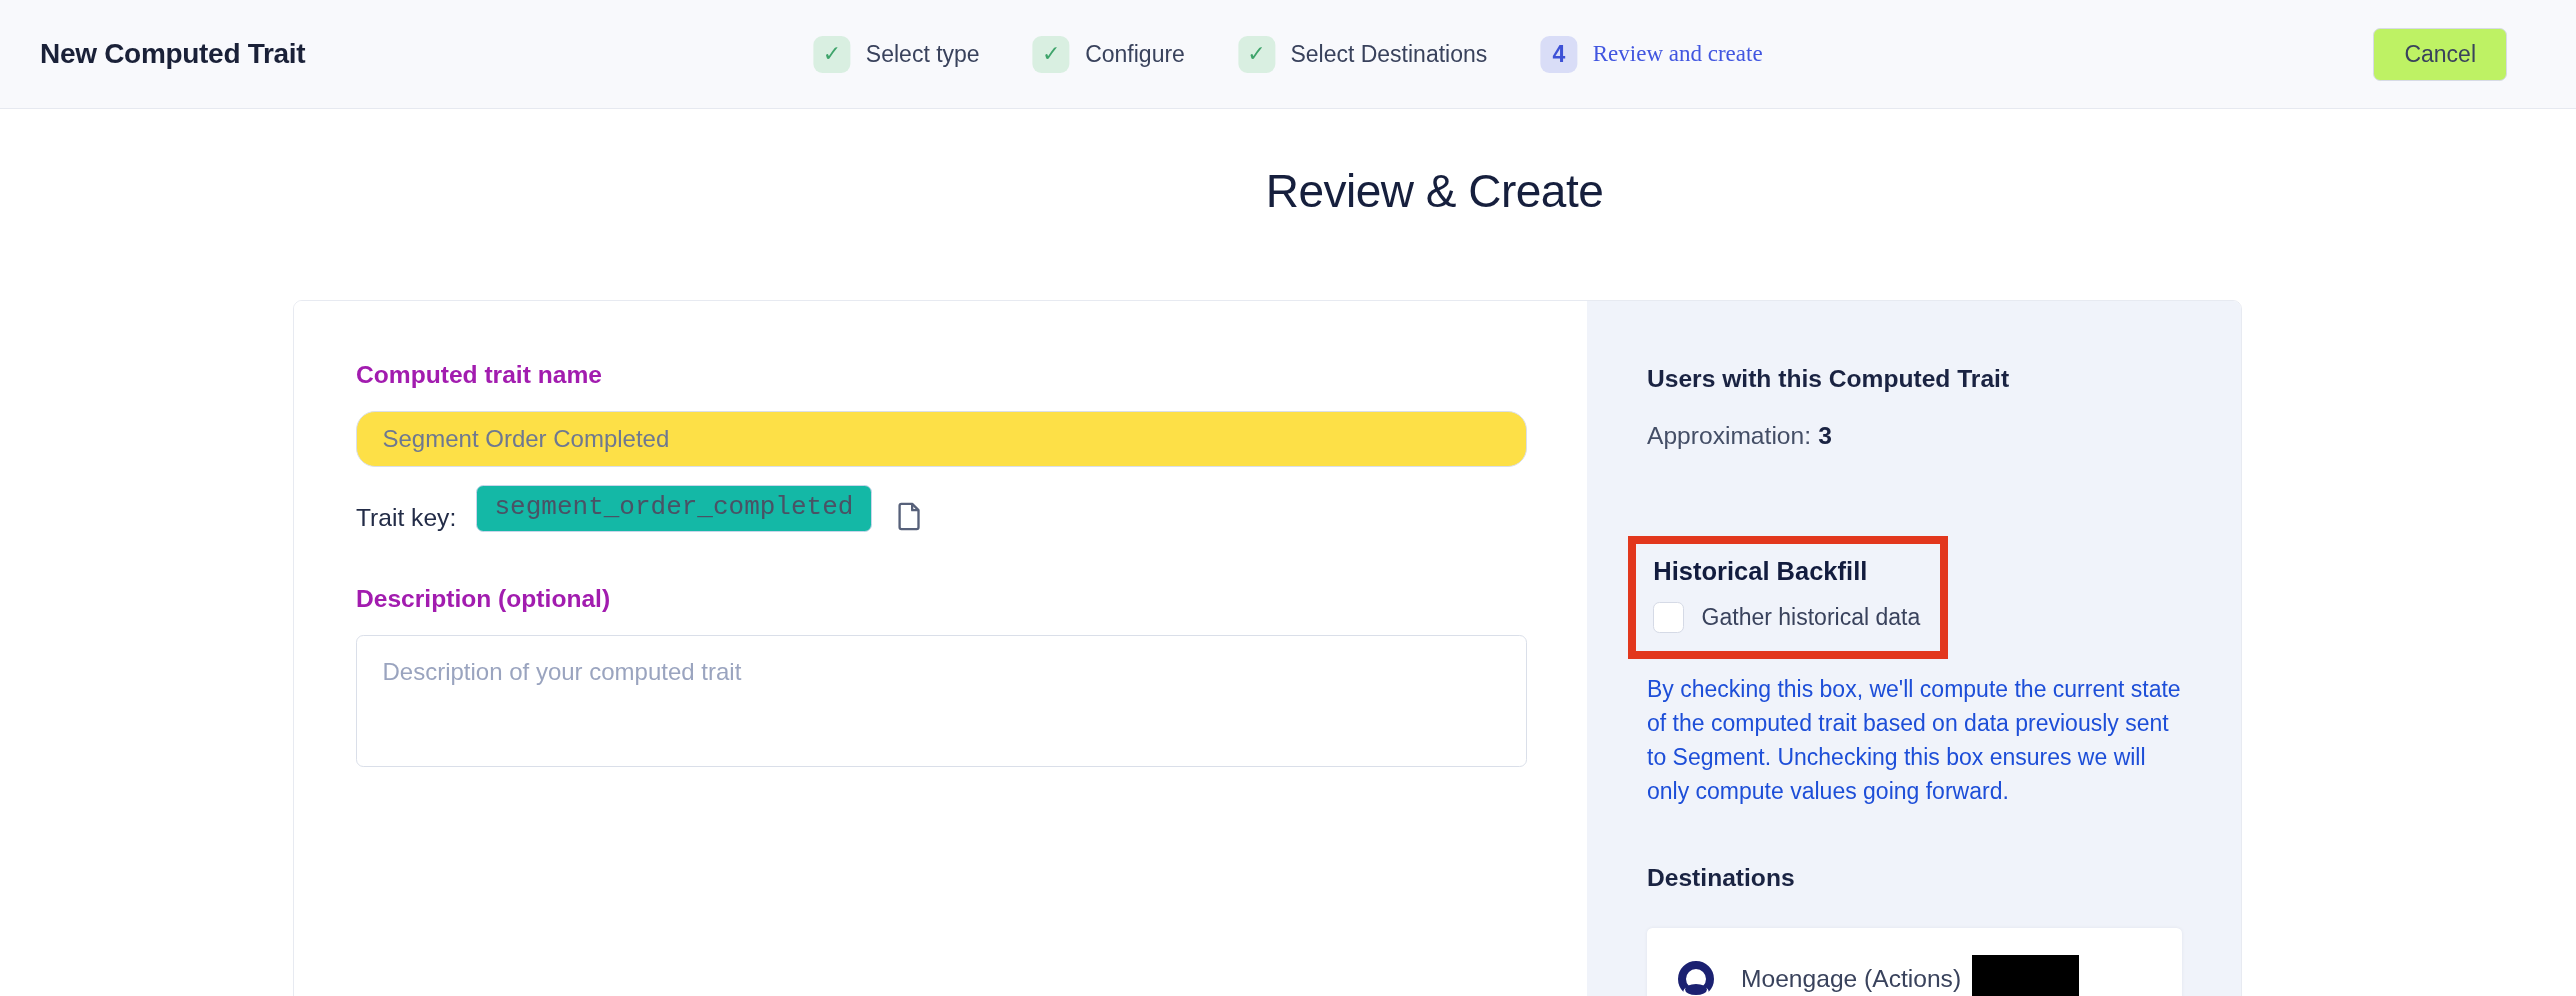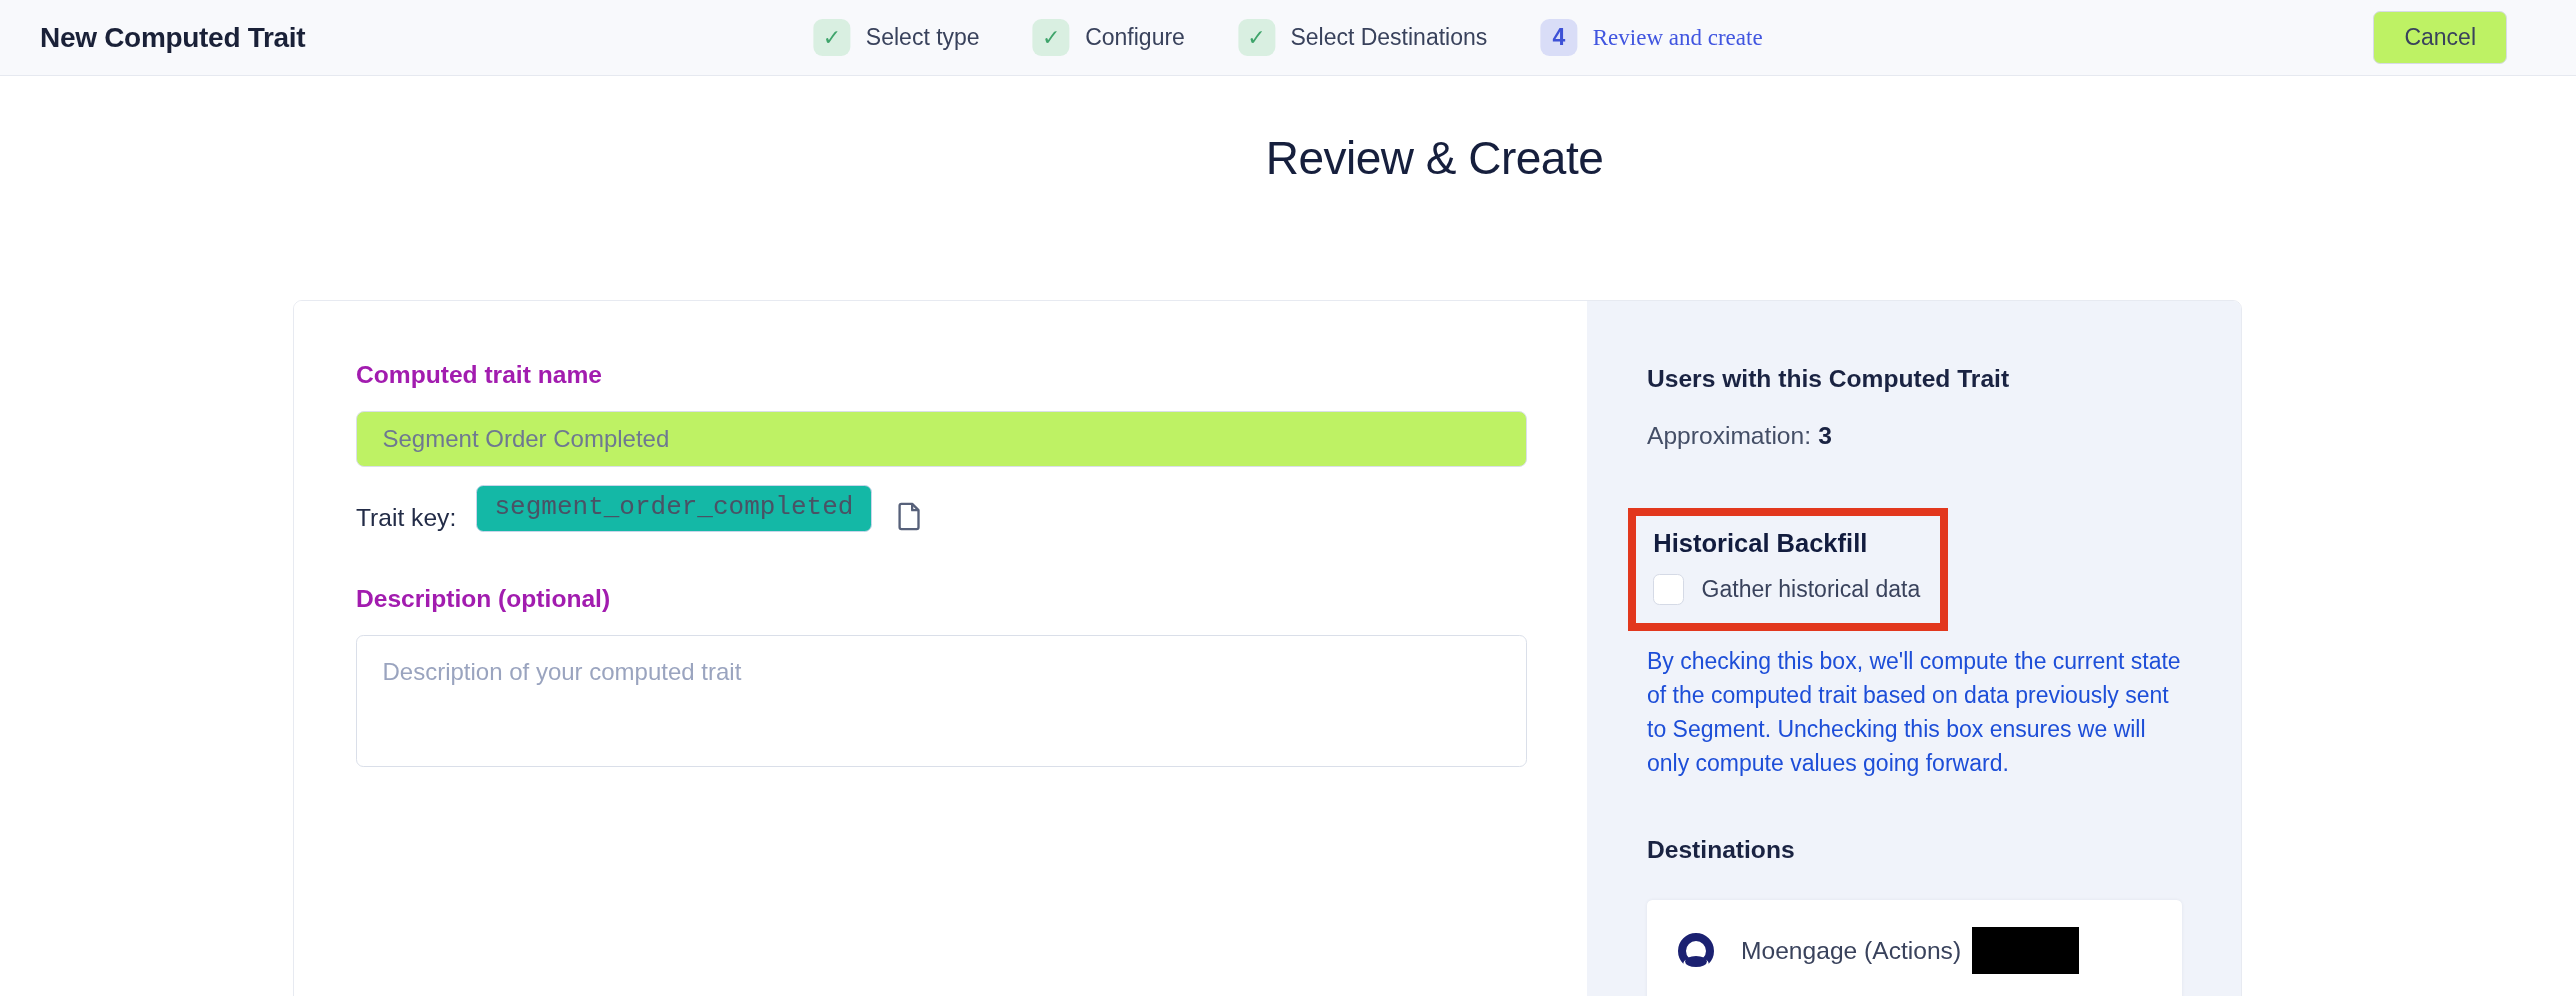--- a/index.html
+++ b/index.html
@@ -7,21 +7,21 @@
   body {
     font-family: "Liberation Sans", sans-serif;
     background: #ffffff;
     overflow: hidden;
     position: relative;
     color: #1A2342;
   }
 
   
   .topbar {
-    height: 76px;
+    height: 109px;
     background: #F8F9FC;
     border-bottom: 1.8px solid #E6E9F0;
     display: flex;
     align-items: center;
     padding: 0 69px 0 40px;
     position: relative;
   }
   .topbar-title {
     font-size: 28px;
     font-weight: bold;
@@ -92,25 +92,25 @@
   .field-label {
     font-size: 24.6px;
     font-weight: bold;
     color: #a21caf;
     margin-bottom: 22px;
   }
   .text-input {
     width: 100%;
     height: 56px;
     border: 1.8px solid #DADFE9;
-    border-radius: 8px;
+    border-radius: 19px;
     font-size: 24px;
     color: #6E7891;
     padding: 0 25.5px;
-    background: #bef264;
+    background: #fde047;
     font-family: "Liberation Sans", sans-serif;
     outline: none;
   }
   .trait-key-row { display: flex; align-items: flex-end; margin-top: 18px; }
   .trait-key-label { font-size: 24.6px; color: #232C47; }
   .trait-key-chip {
     margin-left: 20px;
     background: #14b8a6;
     border: 1.8px solid #C9D5EA;
     border-radius: 7.3px;
@@ -140,21 +140,21 @@
   .summary-pane {
     flex: 1;
     background: #F0F3FA;
     padding: 64px 55px 0 60px;
   }
   .summary-heading { font-size: 24.6px; font-weight: bold; color: #1A2342; }
   .approx-row { margin-top: 29px; font-size: 24.6px; color: #444E66; }
   .approx-value { font-weight: bold; color: #1A2342; margin-left: 7.3px; }
 
   .backfill-annotation {
-    margin-top: 58px;
+    margin-top: 86px;
     margin-left: -19px;
     width: 320px;
     border: 8.2px solid #E2371D;
     padding: 12.7px 9px 18px 17.3px;
   }
   .backfill-heading { font-size: 25.5px; font-weight: bold; color: #121C3E; }
   .checkbox-row { display: flex; align-items: center; margin-top: 16.4px; }
   .checkbox {
     width: 31px; height: 31px;
     background: #ffffff;

